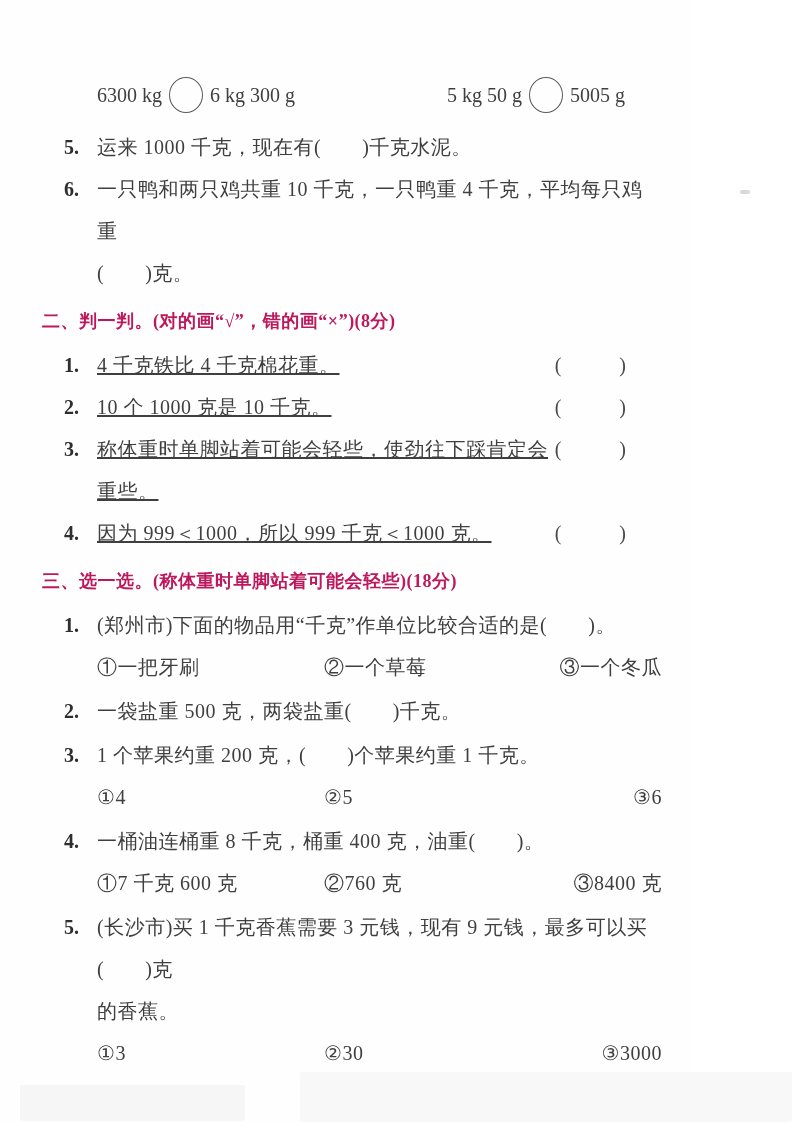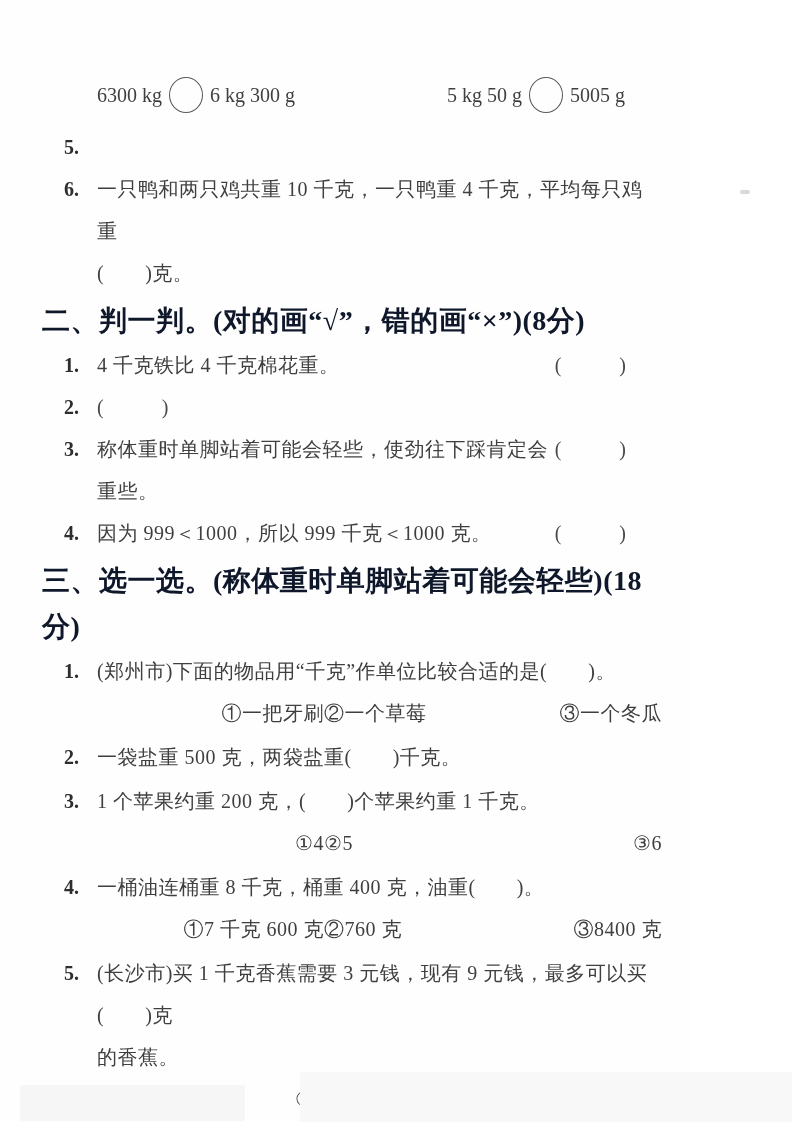--- a/index.html
+++ b/index.html
@@ -29,34 +29,34 @@
     margin: 0 7px; flex: none; background: transparent;
   }
 
   
   .q { display: flex; align-items: flex-start; }
   .qnum { width: 33px; flex: none; font-weight: bold; color: #2e2e2e; line-height: 42px; font-size: 20px; }
   .qbody { flex: 1; }
 
   .section-header {
     margin-left: -22px;
-    font-weight: bold; color: #0f172a;
-    font-size: 28px; line-height: 46px;
+    font-weight: bold; color: #be185d;
+    font-size: 18px; line-height: 46px;
     letter-spacing: 0.5px;
     margin-top: 4px;
   }
 
   
   .judge-item .qbody { display: flex; }
-  .judge-text { flex: 1; }
+  .judge-text { flex: 1; text-decoration: underline; }
   .blank { flex: none; padding-right: 30px; letter-spacing: 6px; color: #4a4a4a; }
 
   
   .opts { display: flex; }
-  .opt1 { width: 227px; text-align: right; }
+  .opt1 { width: 227px; }
   .opt2 { width: 235px; }
   .opt3 { flex: 1; text-align: right; }
 
   .gap-sm { height: 6px; }
   .gap-xs { height: 2px; }
 
   
   .artifact { position: absolute; background: #f6f6f6; border-radius: 2px; }
   .artifact.a1 { left: 20px; top: 1085px; width: 225px; height: 36px; }
   .artifact.a2 { left: 300px; top: 1072px; width: 492px; height: 50px; background: #f8f8f8; }
@@ -79,20 +79,21 @@
       <span>5005 g</span>
     </div>
   </div>
 
 
   <div class="gap-sm"></div>
 
   <div class="q">
     <span class="qnum">5.</span>
     <div class="qbody">
+      <div class="line">运来 1000 千克，现在有(　　)千克水泥。</div>
     </div>
   </div>
 
   <div class="q">
     <span class="qnum">6.</span>
     <div class="qbody">
       <div class="line">一只鸭和两只鸡共重 10 千克，一只鸭重 4 千克，平均每只鸡重</div>
       <div class="line">(　　)克。</div>
     </div>
   </div>
@@ -102,20 +103,21 @@
   <div class="q judge-item">
     <span class="qnum">1.</span>
     <div class="qbody">
       <span class="line judge-text">4 千克铁比 4 千克棉花重。</span>
       <span class="line blank">(　　)</span>
     </div>
   </div>
   <div class="q judge-item">
     <span class="qnum">2.</span>
     <div class="qbody">
+      <span class="line judge-text">10 个 1000 克是 10 千克。</span>
       <span class="line blank">(　　)</span>
     </div>
   </div>
   <div class="q judge-item">
     <span class="qnum">3.</span>
     <div class="qbody">
       <span class="line judge-text">称体重时单脚站着可能会轻些，使劲往下踩肯定会重些。</span>
       <span class="line blank">(　　)</span>
     </div>
   </div>

